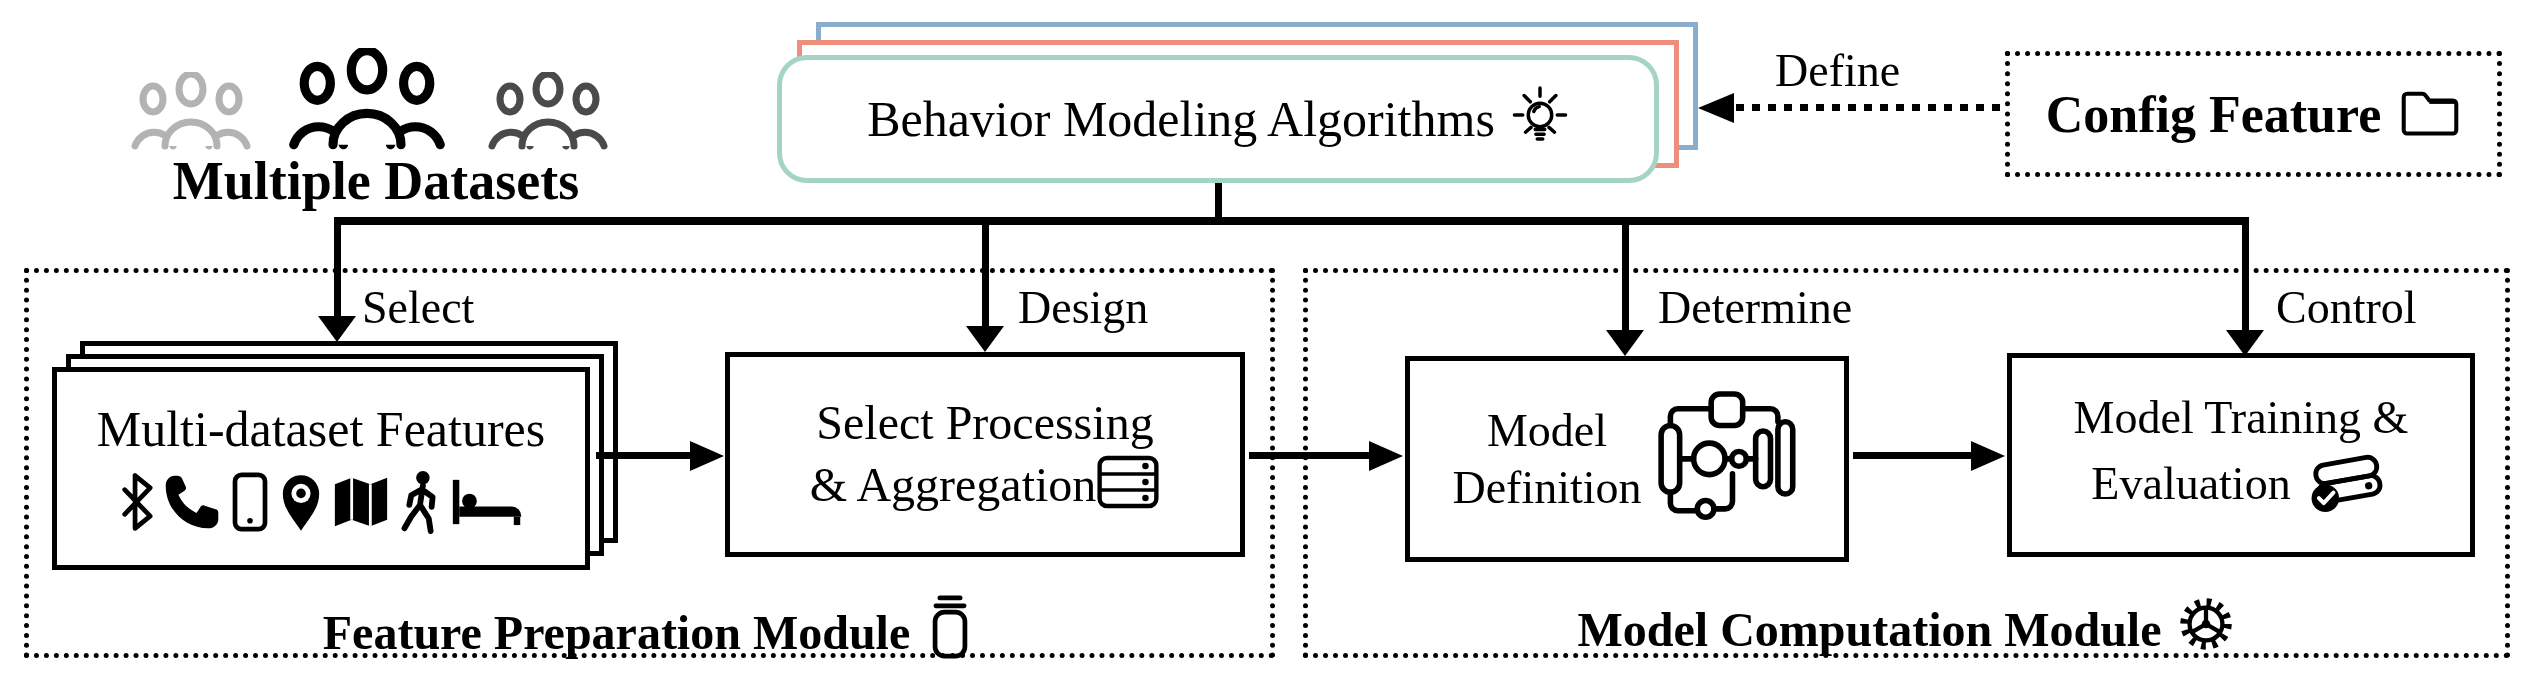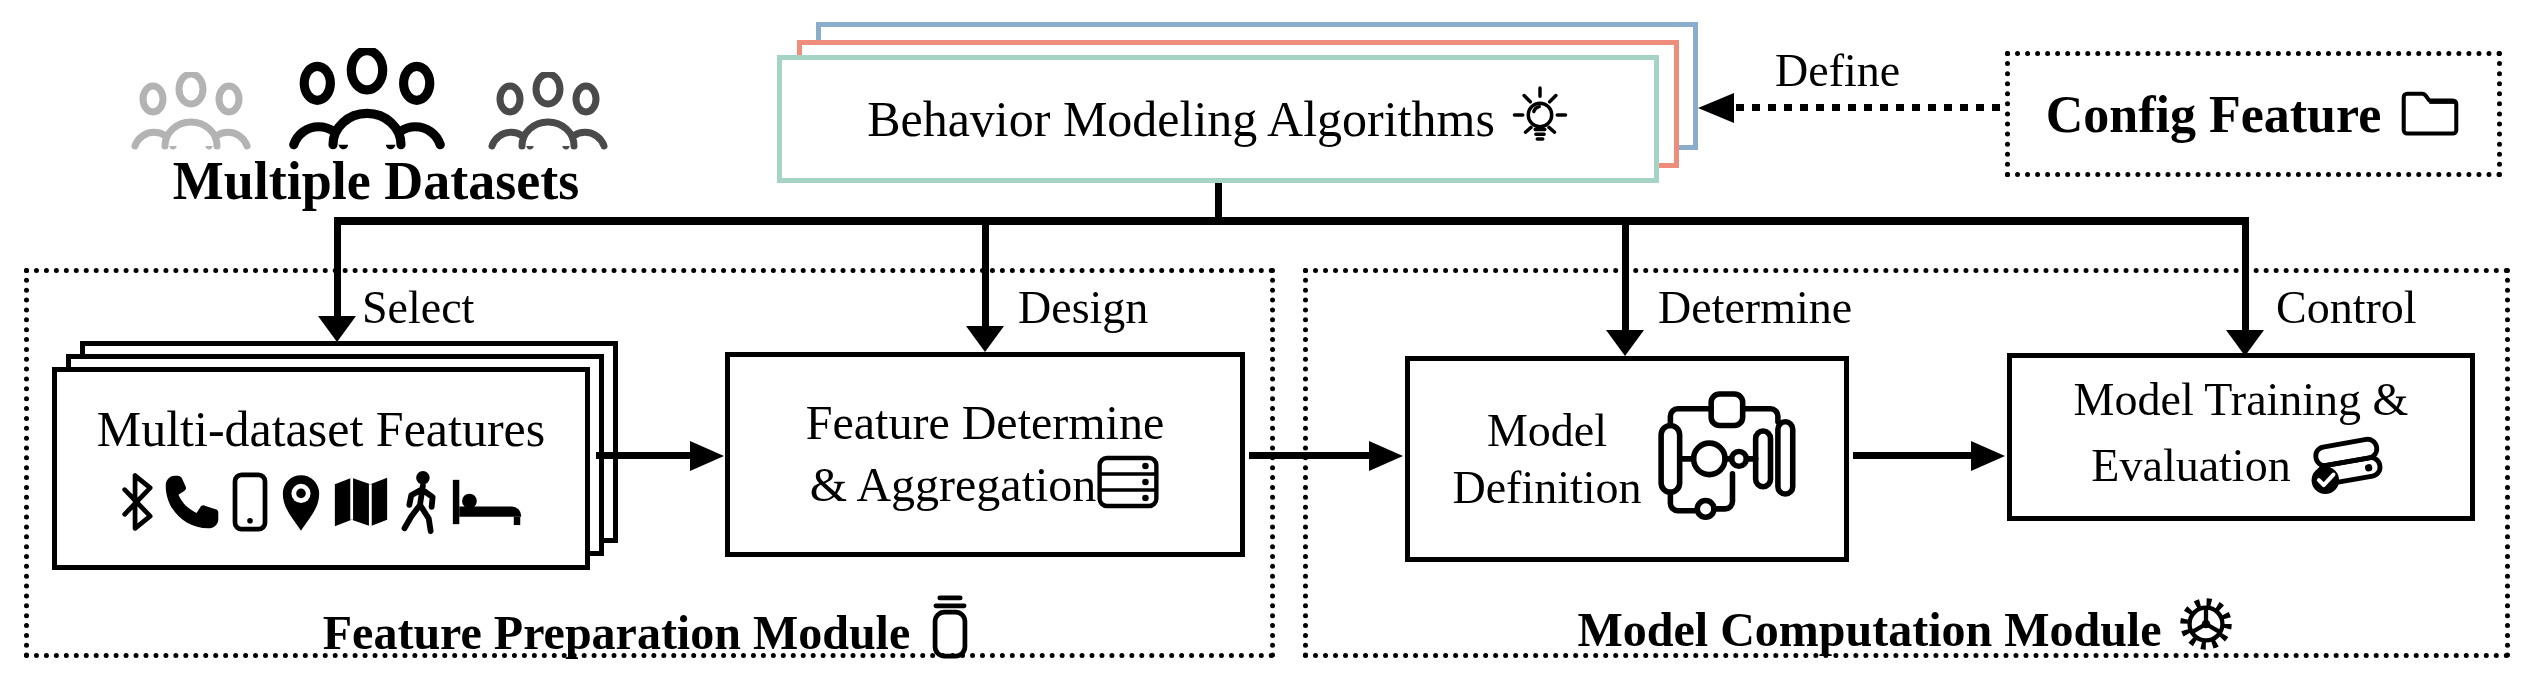--- a/index.html
+++ b/index.html
@@ -66,21 +66,21 @@
       <path d="M4 74 a20 20 0 0 1 38 0" fill="#fff"></path>
         <path d="M78 74 a20 20 0 0 1 38 0" fill="#fff"></path>
       <ellipse cx="60" cy="17" rx="12" ry="15" fill="#fff"></ellipse>
       <path d="M34 74 a26 24 0 0 1 52 0" fill="#fff"></path>
     </svg>
   </div>
   <div class="abs bold" style="left:110px;top:150px;width:532px;text-align:center;font-size:54px;">Multiple Datasets</div>
 
   <div class="stackbox c-back" style="left:816px;top:22px;width:882px;height:128px;"></div>
   <div class="stackbox c-mid" style="left:797px;top:40px;width:882px;height:128px;"></div>
-  <div class="stackbox c-front center-flex" style="left:777px;top:55px;width:882px;height:128px;gap:16px;">
+  <div class="stackbox c-front center-flex" style="left:777px;top:55px;width:882px;height:128px;gap:16px;border-radius:30px;">
     <span style="font-size:50px;white-space:nowrap;">Behavior Modeling Algorithms</span>
     <span class="icon">
       <svg width="58" height="68" viewBox="0 0 84 96" fill="none" stroke="#000" stroke-width="5" stroke-linecap="round">
         <path d="M42 6 V18 M19 17 l9 9 M65 17 l-9 9 M5 45 H17 M67 45 H79 M21 70 l8 -7 M63 70 l-8 -7"></path>
         <circle cx="42" cy="45" r="17"></circle>
         <path d="M33 40 a10 10 0 0 1 8 -7"></path>
         <path d="M35 66 h14 M36 73 h12 M38 80 h8"></path>
       </svg>
     </span>
   </div>
@@ -167,21 +167,21 @@
           <rect x="2" y="2" width="7" height="48" fill="#000"></rect>
           <circle cx="20" cy="25" r="8" fill="#000"></circle>
           <path d="M9 31 H66 a10 10 0 0 1 10 10 v1 H9 z" fill="#000"></path>
           <rect x="68" y="42" width="7" height="9" fill="#000"></rect>
         </svg>
       </span>
     </span>
   </div>
 
   <div class="box center-flex col" style="left:725px;top:352px;width:520px;height:205px;gap:4px;">
-    <span style="font-size:48px;white-space:nowrap;">Feature Determine</span>
+    <span style="font-size:48px;white-space:nowrap;">Select Processing</span>
     <span class="center-flex" style="">
       <span style="font-size:48px;white-space:nowrap;">&amp; Aggregation</span>
       <span class="icon">
         <svg width="64" height="56" viewBox="0 0 88 76" fill="none" stroke="#000">
           <rect x="5" y="5" width="78" height="66" rx="10" stroke-width="6"></rect>
           <path d="M5 27 H83 M5 49 H83" stroke-width="5"></path>
           <circle cx="68" cy="16" r="4.5" fill="#000" stroke="none"></circle>
           <circle cx="68" cy="38" r="4.5" fill="#000" stroke="none"></circle>
           <circle cx="68" cy="60" r="4.5" fill="#000" stroke="none"></circle>
         </svg>
@@ -201,21 +201,21 @@
         <rect x="114" y="46" width="16" height="60" rx="8"></rect>
         <rect x="138" y="36" width="16" height="78" rx="8"></rect>
         <circle cx="64" cy="76" r="17"></circle>
         <circle cx="96" cy="76" r="8"></circle>
         <circle cx="60" cy="130" r="9"></circle>
         <path d="M22 40 V30 a8 8 0 0 1 8 -8 h36 M100 22 h30 a8 8 0 0 1 8 8 v6 M22 112 v12 a8 8 0 0 0 8 8 h21 M69 130 h12 a8 8 0 0 0 8 -8 V92 M32 76 h15 M81 76 h7 M104 76 h10"></path>
       </svg>
     </span>
   </div>
 
-  <div class="box center-flex col" style="left:2007px;top:353px;width:468px;height:168px;gap:4px;">
+  <div class="box center-flex col" style="left:2007px;top:353px;width:468px;height:204px;gap:4px;">
     <span style="font-size:46px;white-space:nowrap;">Model Training &amp;</span>
     <span class="center-flex" style="gap:14px;">
       <span style="font-size:46px;white-space:nowrap;">Evaluation</span>
       <span class="icon">
         <svg width="86" height="68" viewBox="0 0 104 84" fill="none">
           <g transform="rotate(-10 52 40)" stroke="#000" stroke-width="6">
             <rect x="14" y="16" width="76" height="23" rx="11"></rect>
             <rect x="14" y="39" width="76" height="23" rx="11"></rect>
             <circle cx="76" cy="51" r="4.5" fill="#000" stroke="none"></circle>
           </g>

